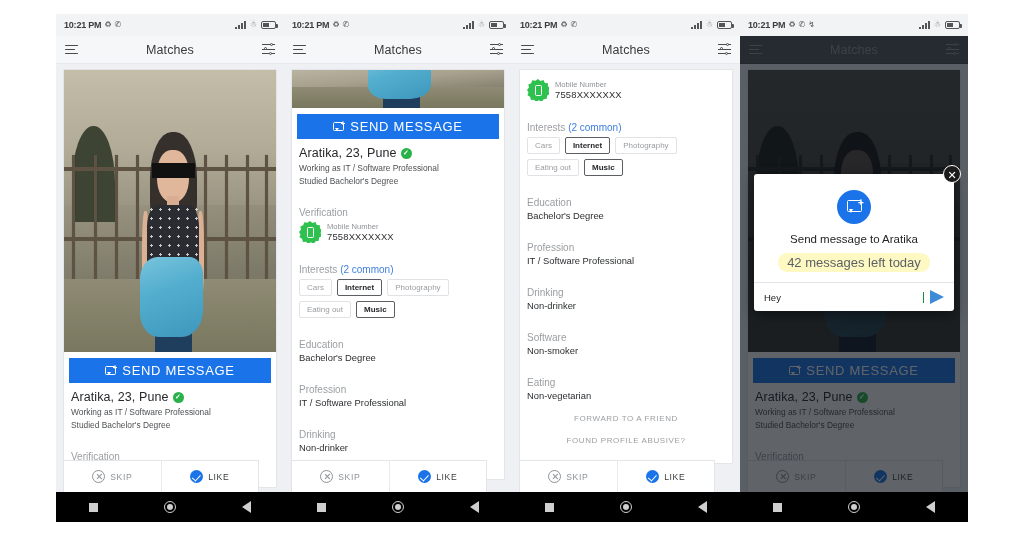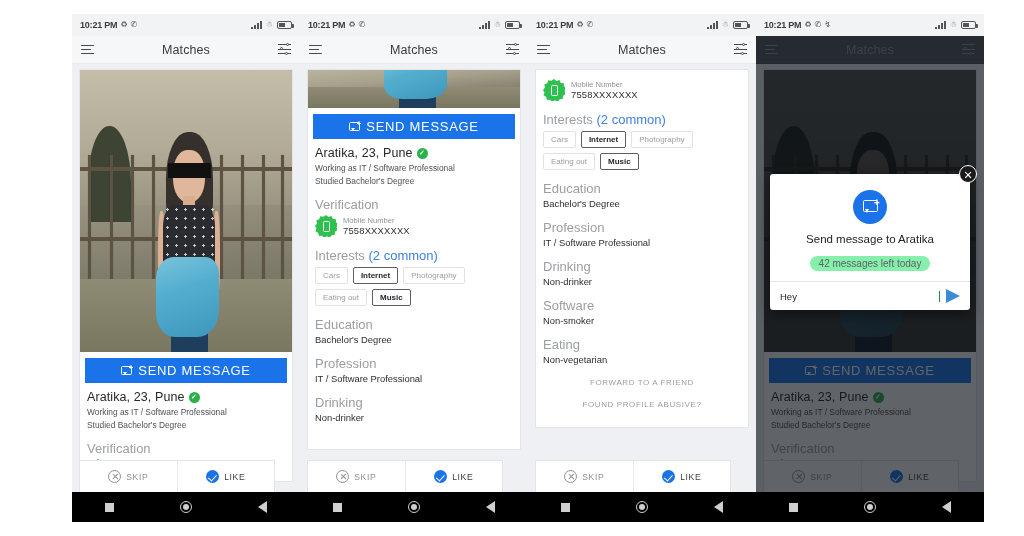--- a/index.html
+++ b/index.html
@@ -6,21 +6,21 @@
   html, body {
     width: 1024px; height: 536px;
     background: #ffffff;
     font-family: "Liberation Sans", sans-serif;
     overflow: hidden;
   }
   .stage {
     position: relative;
     width: 1024px; height: 525px;
     display: flex;
-    justify-content: flex-end;
+    justify-content: center;
     padding: 14px 40px 14px 40px;
     background: #ffffff;
   }
   .phone {
     position: relative;
     width: 228px;
     height: 508px;
     background: #eef0f4;
     display: flex;
     flex-direction: column;
@@ -220,21 +220,21 @@
   }
   .verif-dot {
     width:11px; height:11px; border-radius:50%; background:#29b24a;
     display:inline-flex; align-items:center; justify-content:center;
     color:#fff; font-size:7px; font-weight:bold;
   }
   .prof-line { font-size:8.4px; color:#4e5154; margin-top:3px; letter-spacing:0; }
 
   .sec { padding: 0 7px; }
   .sec-label {
-    font-size: 13px; color:#9b9ea2; margin-top: 11px; margin-bottom: 2px;
+    font-size: 10px; color:#9b9ea2; margin-top: 21px; margin-bottom: 2px;
   }
   .sec-value { font-size: 9.4px; color:#2c2e31; }
   .sec-label .accent { color:#3f7fe0; }
 
   
   .verif-row { display:flex; align-items:center; gap:6px; margin-top:3px; }
   .verif-badge {
     width:22px; height:22px; flex:0 0 auto; position:relative;
     display:flex; align-items:center; justify-content:center;
   }
@@ -337,22 +337,22 @@
     width:34px; height:34px; border-radius:50%; background:#1a73e8;
     margin: 0 auto 9px auto; position:relative;
     display:flex; align-items:center; justify-content:center;
   }
   .modal-icon .ic-msg::before { width:13px; height:10px; border-width:1.6px; }
   .modal-icon .ic-msg { width:15px; height:14px; }
   .modal-icon .ic-msg::after { left:2.5px; top:9px; border-top-width:4px; border-left-width:2.5px; border-right-width:2.5px;}
   .modal-icon .ic-msg i { font-size:10px; right:-2px; top:-2px; }
   .modal-title { font-size:11.5px; color:#222427; margin-bottom:8px; }
   .modal-pill {
-    display:inline-block; background:#86efac; color:#5c6166;
-    font-size:10px; padding:2px 9px; border-radius:9px;
+    display:inline-block; background:#fef9c3; color:#5c6166;
+    font-size:13px; padding:2px 9px; border-radius:9px;
   }
   .modal-input-row {
     border-top:1px solid #e2e4e7;
     display:flex; align-items:center; padding: 7px 10px; gap:6px;
   }
   .modal-input {
     flex:1; border:none; outline:none; font-size:9.5px; color:#222;
     font-family:"Liberation Sans", sans-serif; background:transparent;
   }
   .caret { width:1px; height:11px; background:#1a8a3c; margin-left:-4px; }

